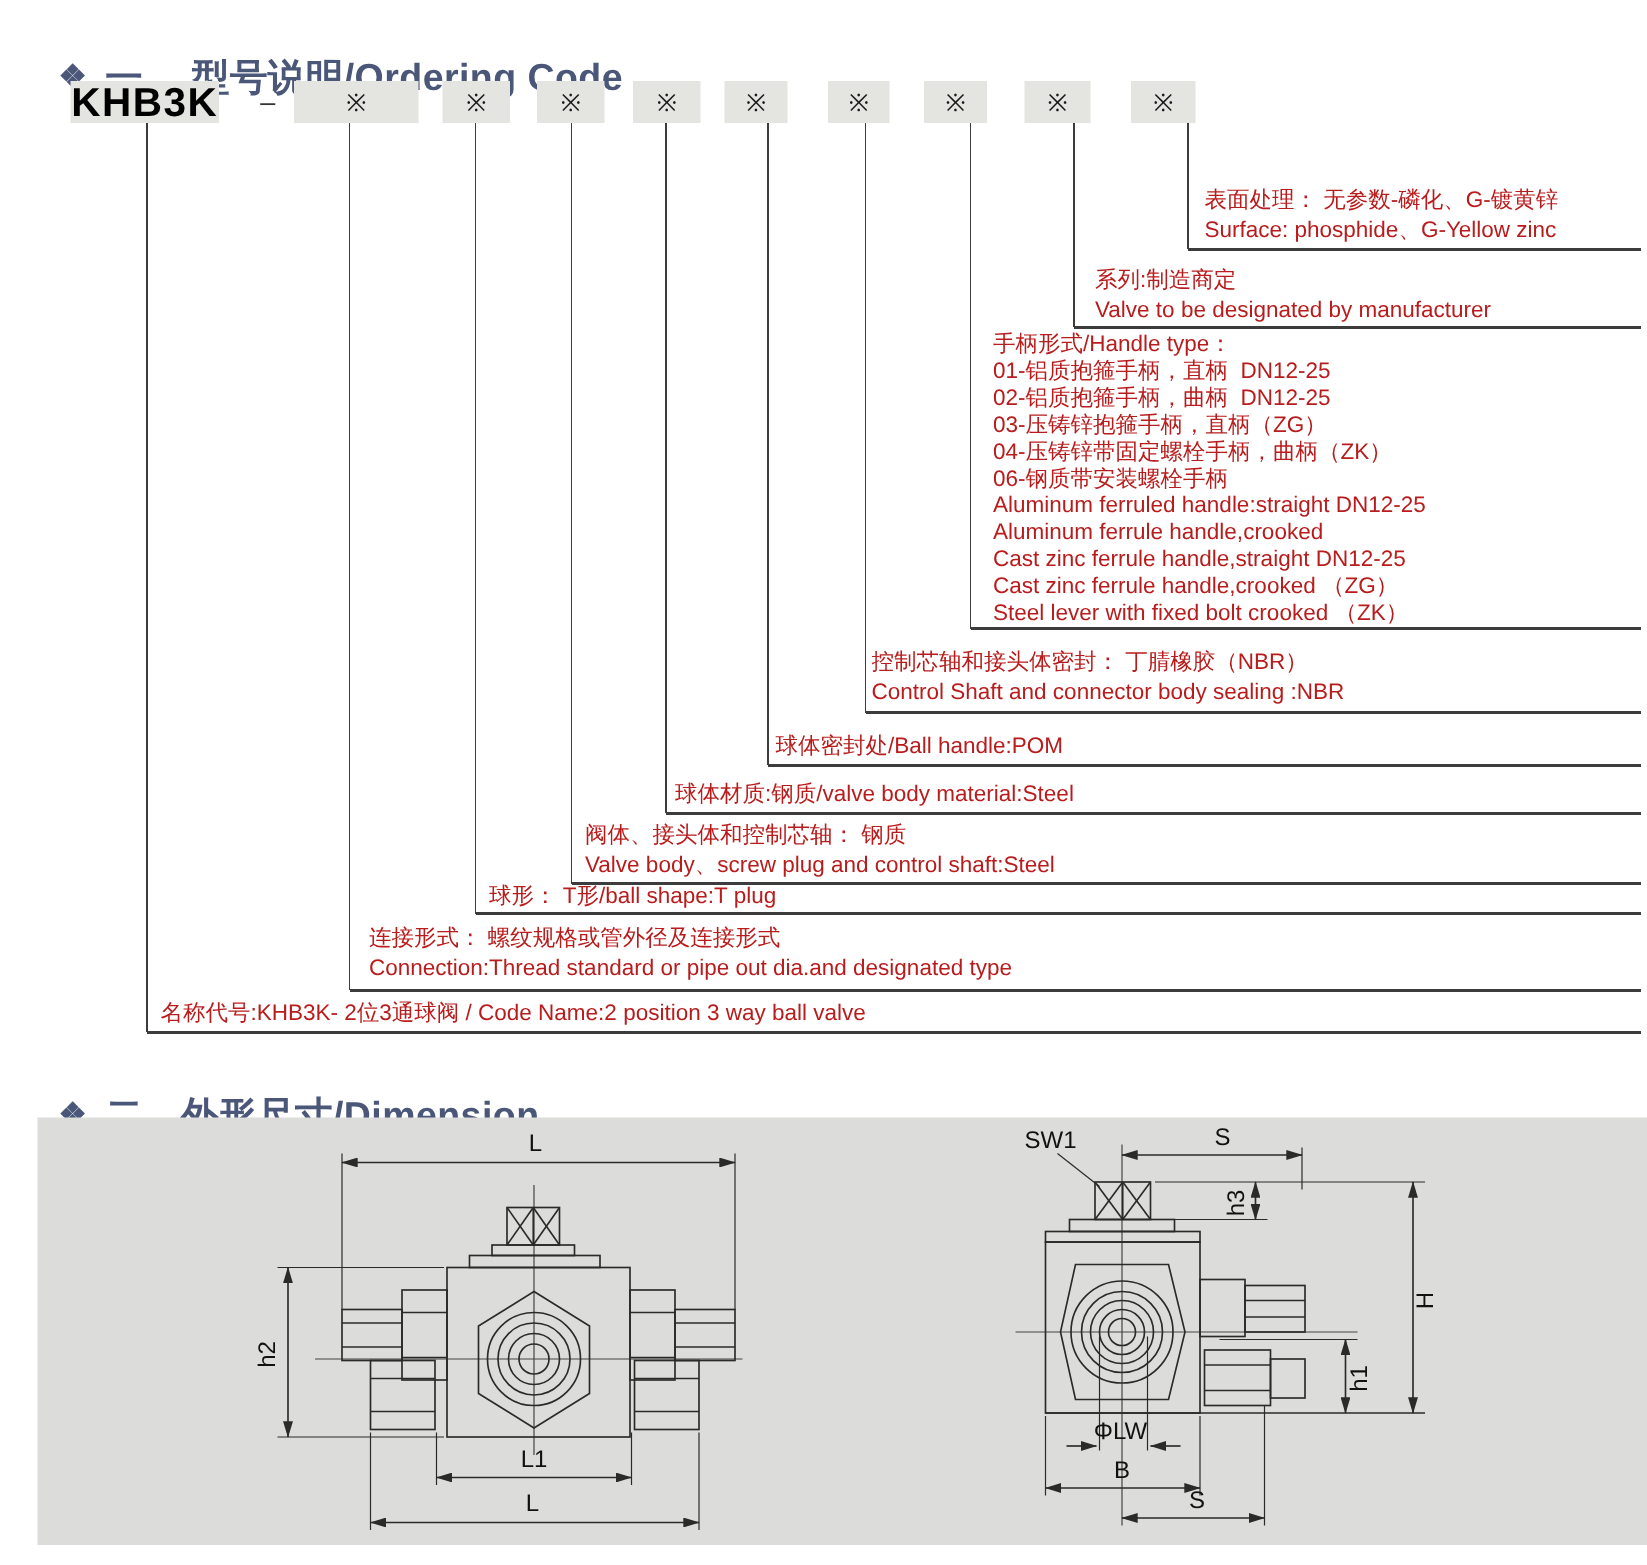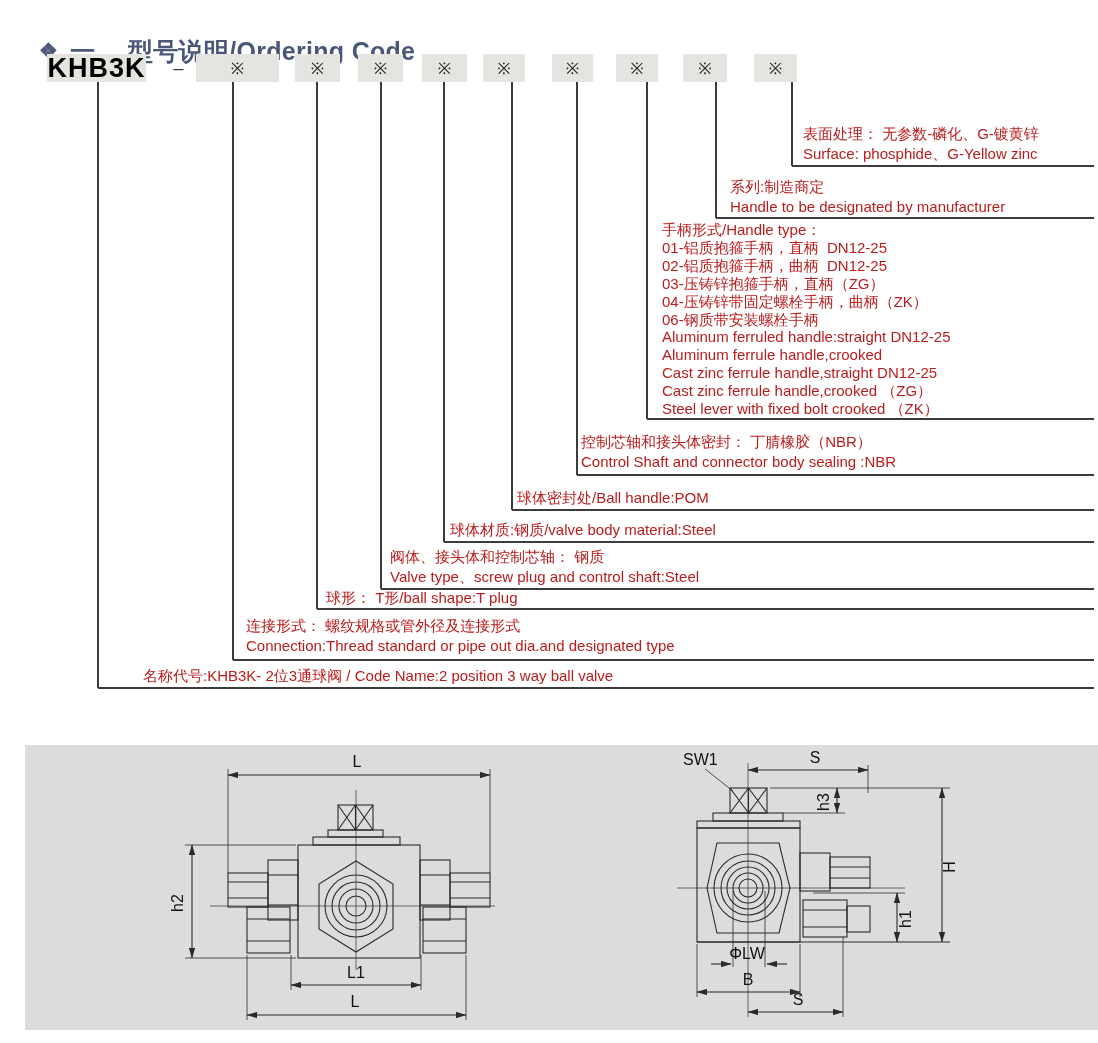--- a/index.html
+++ b/index.html
@@ -66,43 +66,46 @@
       <line x1="577" y1="475" x2="1094" y2="475"></line>
       <line x1="647" y1="419" x2="1094" y2="419"></line>
       <line x1="716" y1="218" x2="1094" y2="218"></line>
       <line x1="792" y1="166" x2="1094" y2="166"></line>
     </g>
   </svg>
 
   <div class="annotation" style="left:803px;top:124px;">表面处理： 无参数-磷化、G-镀黄锌
 Surface: phosphide、G-Yellow zinc</div>
   <div class="annotation" style="left:730px;top:177px;">系列:制造商定
-Handle to be designated by manufacturer</div>
+Valve to be designated by manufacturer</div>
   <div class="annotation annotation--tight" style="left:650px;top:221px;margin-left:12px;">手柄形式/Handle type：
 01-铝质抱箍手柄，直柄  DN12-25
 02-铝质抱箍手柄，曲柄  DN12-25
 03-压铸锌抱箍手柄，直柄（ZG）
 04-压铸锌带固定螺栓手柄，曲柄（ZK）
 06-钢质带安装螺栓手柄
 Aluminum ferruled handle:straight DN12-25
 Aluminum ferrule handle,crooked
 Cast zinc ferrule handle,straight DN12-25
 Cast zinc ferrule handle,crooked （ZG）
 Steel lever with fixed bolt crooked （ZK）</div>
   <div class="annotation" style="left:581px;top:432px;">控制芯轴和接头体密封： 丁腈橡胶（NBR）
 Control Shaft and connector body sealing :NBR</div>
   <div class="annotation" style="left:517px;top:488px;">球体密封处/Ball handle:POM</div>
   <div class="annotation" style="left:450px;top:520px;">球体材质:钢质/valve body material:Steel</div>
   <div class="annotation" style="left:390px;top:547px;">阀体、接头体和控制芯轴： 钢质
-Valve type、screw plug and control shaft:Steel</div>
+Valve body、screw plug and control shaft:Steel</div>
   <div class="annotation" style="left:326px;top:588px;">球形： T形/ball shape:T plug</div>
   <div class="annotation" style="left:246px;top:616px;">连接形式： 螺纹规格或管外径及连接形式
 Connection:Thread standard or pipe out dia.and designated type</div>
-  <div class="annotation" style="left:107px;top:666px;margin-left:36px;">名称代号:KHB3K- 2位3通球阀 / Code Name:2 position 3 way ball valve</div>
-
+  <div class="annotation" style="left:107px;top:666px;">名称代号:KHB3K- 2位3通球阀 / Code Name:2 position 3 way ball valve</div>
+
+  <div class="section-heading" style="left:10px;top:698px;">
+    <span class="bullet">❖</span><span>二、外形尺寸/Dimension</span>
+  </div>
 
   <div class="panel">
     <svg class="drawing" width="1073" height="285" viewBox="0 0 1073 285" fill="none" stroke="#2a2a2a" stroke-width="1.1">
       <defs>
         <marker id="arr" viewBox="0 0 10 6" refX="9.5" refY="3" markerWidth="10" markerHeight="6" orient="auto-start-reverse">
           <path d="M0,0 L10,3 L0,6 z" fill="#2a2a2a" stroke="none"></path>
         </marker>
       </defs>
 
       <g>

